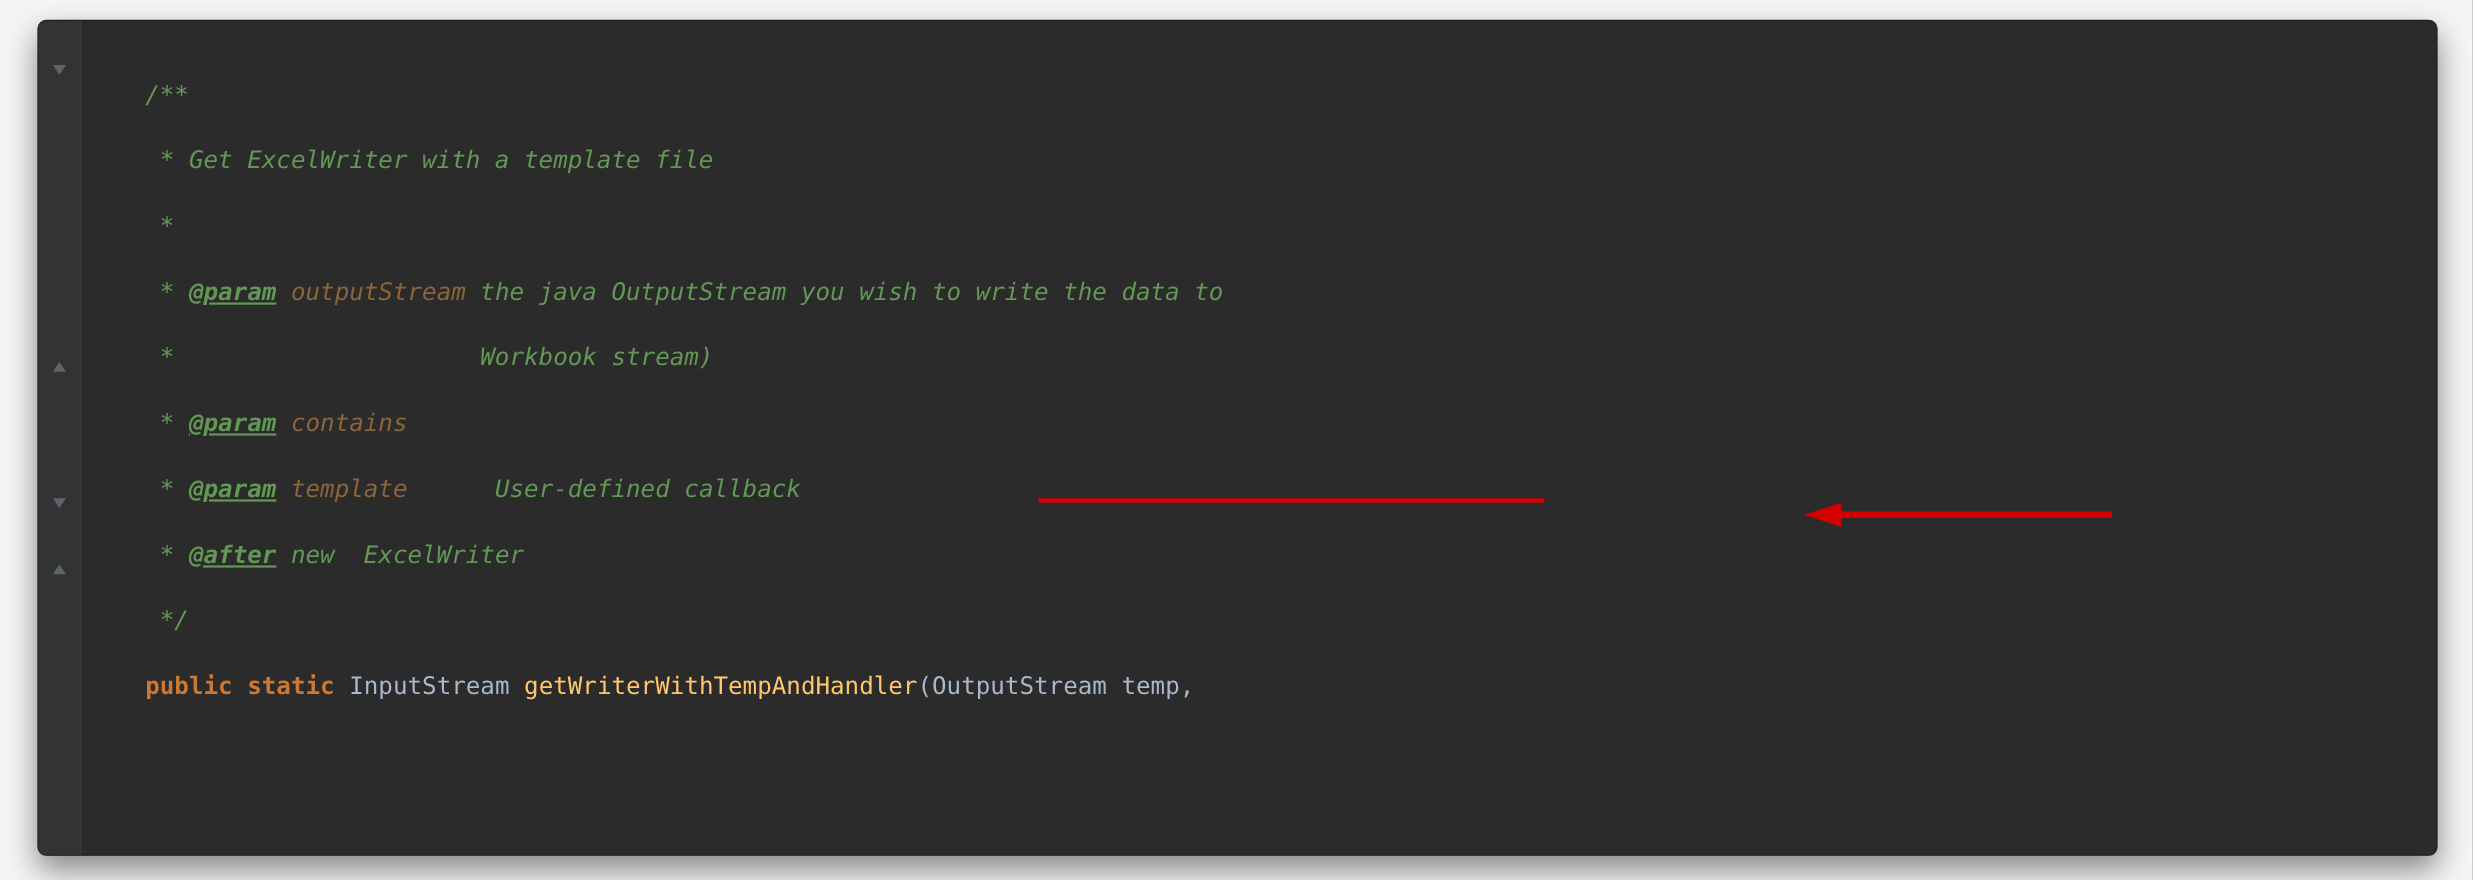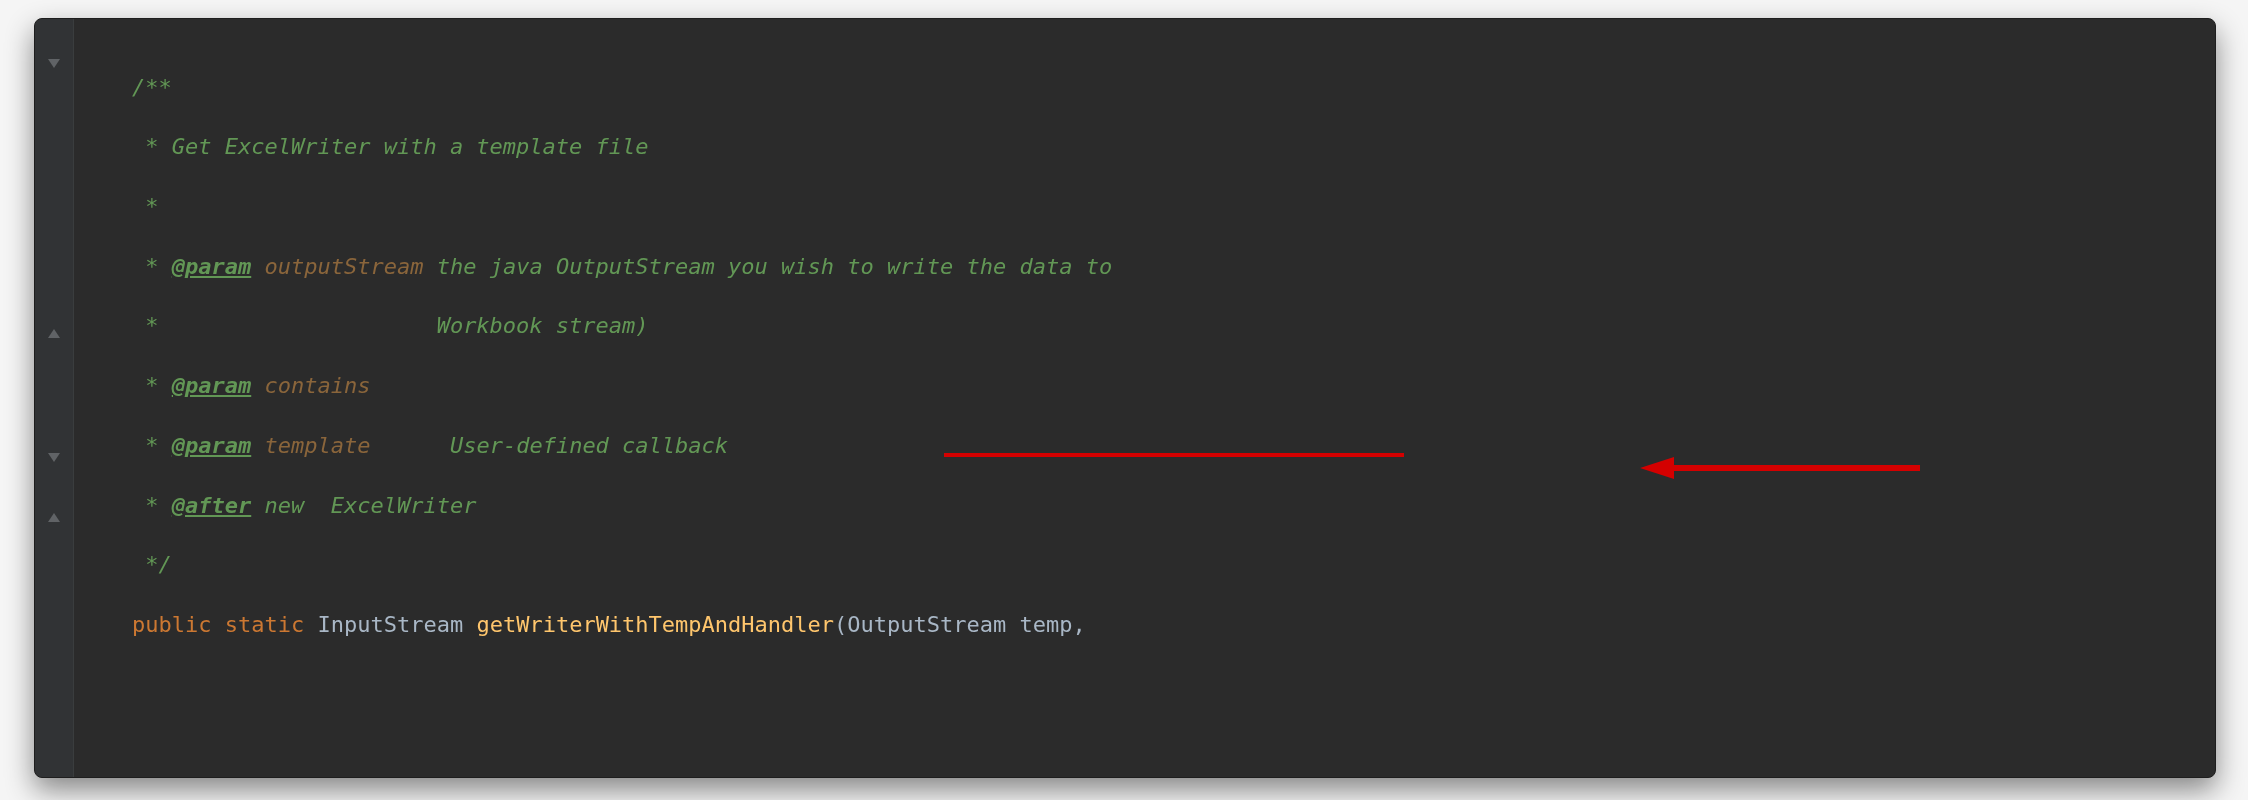--- a/index.html
+++ b/index.html
@@ -59,21 +59,21 @@
     flex:1;
     padding:24px 0 0 0;
     color:var(--text);
     white-space:pre;
     position:relative;
   }
   .ln{padding-left:58px; height:30px; display:block;}
   .c{color:var(--comment);font-style:italic;}
   .tag{color:var(--tag);font-style:italic;text-decoration:underline;font-weight:bold;}
   .pname{color:var(--param-name);font-style:italic;}
-  .kw{color:var(--keyword);}
+  .kw{color:var(--keyword);font-weight:bold;}
   .mn{color:var(--method);}
   .t{color:var(--text);}
   .arrow{
     position:absolute;
     left:1460px;
     top:404px;
     width:280px;
     height:30px;
     pointer-events:none;
   }

